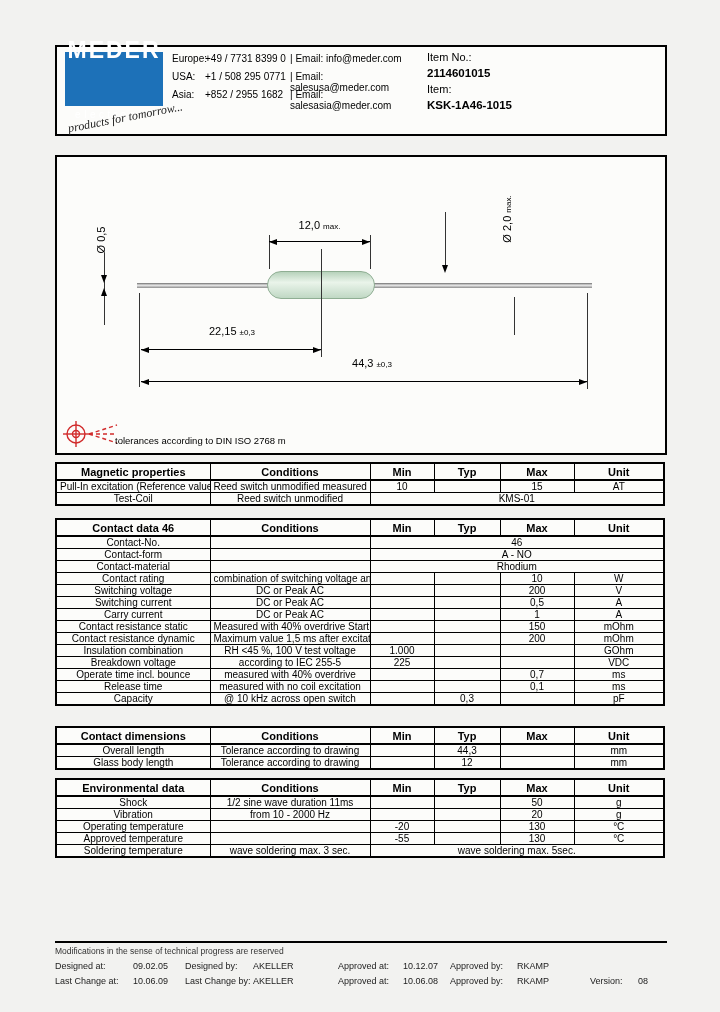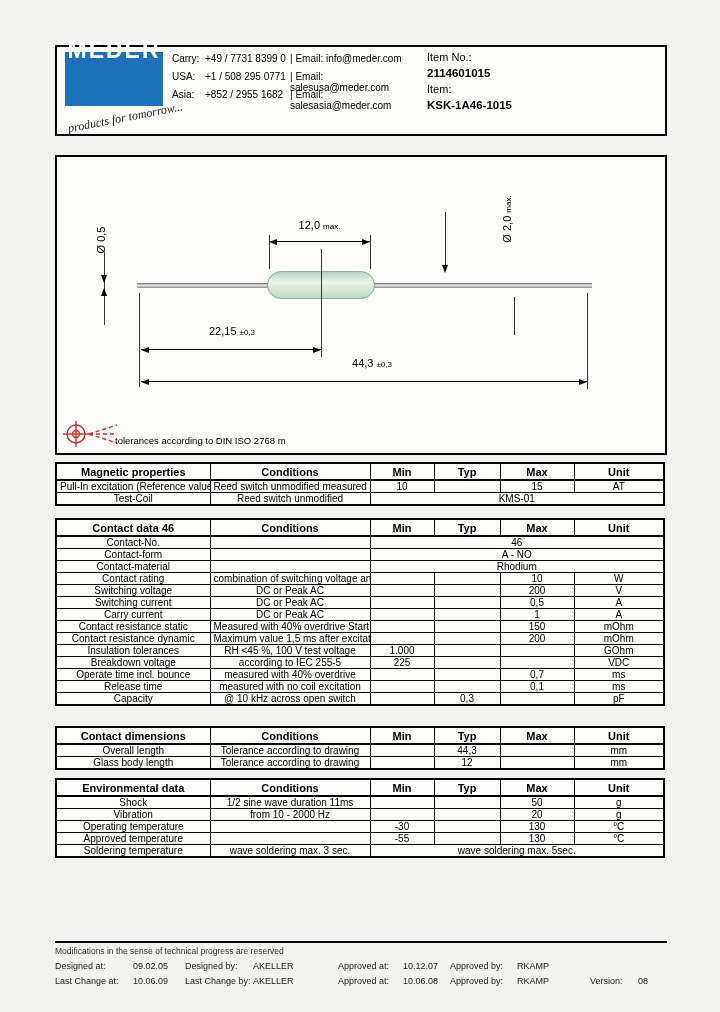--- a/index.html
+++ b/index.html
@@ -66,21 +66,21 @@
 <body>
 
 <div class="box" id="header-box">
   <div id="logo">
     <div id="logo-meder">MEDER</div>
     <div id="logo-sub">electronic</div>
   </div>
   <div id="tagline">products for tomorrow...</div>
   <div id="contacts">
       <div class="c-row">
-        <span class="c-region">Carry:</span>
+        <span class="c-region">Europe:</span>
         <span class="c-phone">+49 / 7731 8399 0</span>
         <span class="c-email">| Email: info@meder.com</span>
       </div>
       <div class="c-row">
         <span class="c-region">USA:</span>
         <span class="c-phone">+1 / 508 295 0771</span>
         <span class="c-email">| Email: salesusa@meder.com</span>
       </div>
       <div class="c-row">
         <span class="c-region">Asia:</span>
@@ -276,21 +276,21 @@
         <tr>
           <td class="name">Contact resistance dynamic</td>
           <td class="cond small">Maximum value 1,5 ms after excitation
 Start Value</td>
           <td class="val"></td>
           <td class="val"></td>
           <td class="val">200</td>
           <td class="unit">mOhm</td>
         </tr>
         <tr>
-          <td class="name">Insulation tolerances</td>
+          <td class="name">Insulation combination</td>
           <td class="cond">RH &lt;45 %, 100 V test voltage</td>
           <td class="val">1.000</td>
           <td class="val"></td>
           <td class="val"></td>
           <td class="unit">GOhm</td>
         </tr>
         <tr>
           <td class="name">Breakdown voltage</td>
           <td class="cond">according to IEC 255-5</td>
           <td class="val">225</td>
@@ -394,21 +394,21 @@
           <td class="name">Vibration</td>
           <td class="cond">from 10 - 2000 Hz</td>
           <td class="val"></td>
           <td class="val"></td>
           <td class="val">20</td>
           <td class="unit">g</td>
         </tr>
         <tr>
           <td class="name">Operating temperature</td>
           <td class="cond"></td>
-          <td class="val">-30</td>
+          <td class="val">-20</td>
           <td class="val"></td>
           <td class="val">130</td>
           <td class="unit">°C</td>
         </tr>
         <tr>
           <td class="name">Approved temperature</td>
           <td class="cond"></td>
           <td class="val">-55</td>
           <td class="val"></td>
           <td class="val">130</td>

